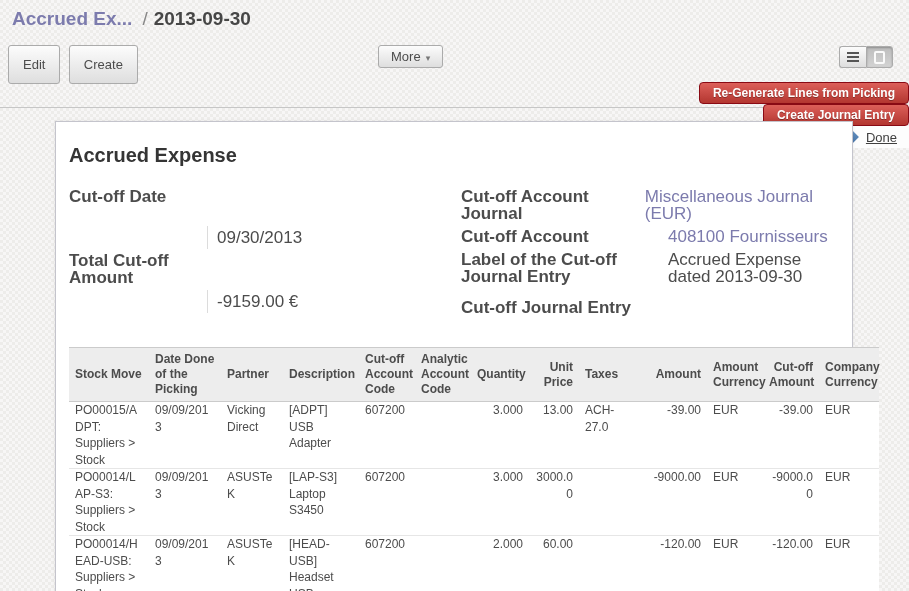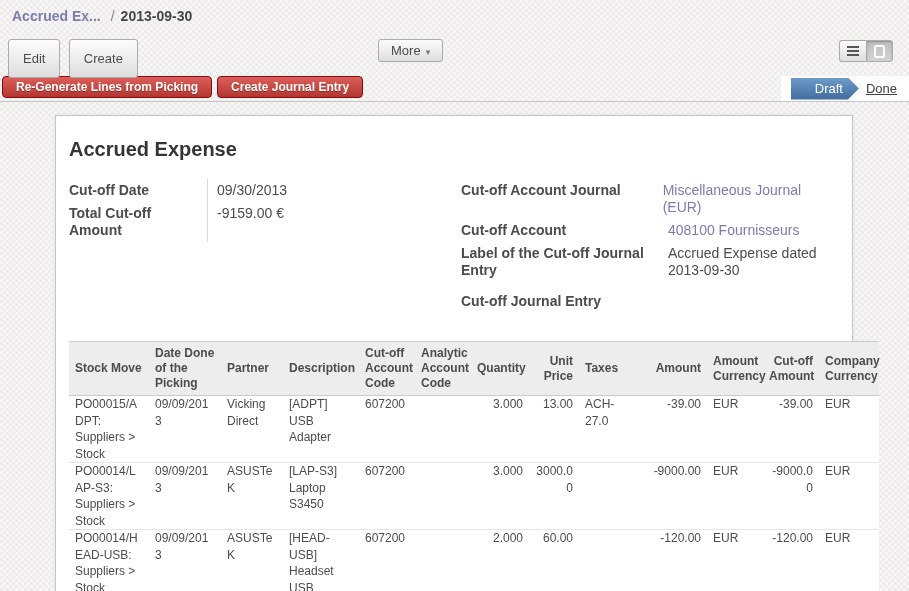--- a/index.html
+++ b/index.html
@@ -8,21 +8,21 @@
     width:909px; height:591px; overflow:hidden;
     font-family:"Liberation Sans", sans-serif;
     color:#4c4c4c;
     background-color:#edecea;
     background-image:
       linear-gradient(45deg, rgba(255,255,255,.55) 25%, transparent 25%, transparent 75%, rgba(255,255,255,.55) 75%),
       linear-gradient(45deg, rgba(255,255,255,.55) 25%, transparent 25%, transparent 75%, rgba(255,255,255,.55) 75%);
     background-size:6px 6px; background-position:0 0, 3px 3px;
   }
   
-  .breadcrumb { padding:8px 0 0 4px; font-size:14px; font-weight:bold; white-space:nowrap;margin-left:8px; }
+  .breadcrumb { padding:8px 0 0 12px; font-size:19px; font-weight:bold; white-space:nowrap; }
   .crumb-parent { color:#7c7bad; cursor:pointer; }
   .crumb-sep { color:#888; font-weight:normal; margin:0 6px 0 10px; }
   .crumb-current { color:#464646; }
   
   .toolbar { position:relative; height:24px; margin:15px 8px 0 8px; }
   .btn {
     display:inline-block; font-size:13px; color:#4c4c4c; text-align:center;
     background:linear-gradient(#fcfcfc,#dedede);
     border:1px solid #ababab; border-radius:3px;
     padding:11px 14px; cursor:pointer; vertical-align:top;
@@ -38,22 +38,22 @@
   .sw-btn:first-child { border-radius:3px 0 0 3px; border-right:none; }
   .sw-btn:last-child { border-radius:0 3px 3px 0; }
   .sw-btn.active { background:linear-gradient(#bdbdbd,#d3d3d3); box-shadow:inset 0 1px 2px rgba(0,0,0,.25); }
   .icon-list { width:12px; height:10px;
     background:linear-gradient(#555,#555) 0 0/12px 2px no-repeat,
                linear-gradient(#555,#555) 0 4px/12px 2px no-repeat,
                linear-gradient(#555,#555) 0 8px/12px 2px no-repeat; }
   .icon-form { width:11px; height:13px; border:2px solid #fafafa; border-radius:2px; }
   
   .action-band {
-    margin-top:13px; height:26px; display:flex; align-items:flex-start;
-    border-bottom:1px solid #c6c6c6; padding-left:2px;
+    margin-top:13px; height:26px; display:flex; align-items:flex-end;
+    border-bottom:1px solid #c6c6c6; padding-left:2px;flex-direction:column;
   }
   .btn-danger {
     font-size:12px; font-weight:bold; color:#fff; text-shadow:0 1px rgba(0,0,0,.3);
     background:linear-gradient(#dc5f59,#b33630);
     border:1px solid #890a14; border-radius:4px;
     padding:3px 13px; cursor:pointer; height:22px; line-height:14px;
   }
   .btn-danger + .btn-danger { margin-left:5px; }
   .statusbar {
     margin-left:auto; height:100%; background:#fdfdfd;
@@ -68,26 +68,26 @@
   
   .sheet {
     margin:13px 0 0 55px; width:798px; height:480px;
     background:#fff; border:1px solid #c4c4cc; box-shadow:0 0 3px rgba(0,0,0,.08);
     padding:0 13px; position:relative;
   }
   .sheet-title { font-size:20px; font-weight:bold; color:#353535; margin:22px 0 18px 0; }
   .groups { display:flex; }
   .group-left { width:392px; }
   .group-right { flex:1; }
-  .grow { display:flex; font-size:14px; line-height:17px; }
+  .grow { display:flex; font-size:17px; line-height:17px; }
   .glabel { font-weight:bold; color:#4c4c4c; padding:3px 0; }
   .group-left .glabel { width:138px; }
   .group-right .glabel { width:198px; }
   .gvalue { padding:3px 0 3px 9px; color:#4c4c4c; }
-  .group-left .gvalue { border-left:1px solid #dcdcdc; min-height:23px; }
+  .group-left .gvalue { border-left:1px solid #dcdcdc; min-height:23px;margin-top:41px; }
   .gvalue.link { color:#7c7bad; cursor:pointer; }
   .gvalue.wrapnarrow { max-width:160px; }
   .grow.spaced { margin-top:8px; }
   
   .table-area { margin-top:28px; }
   table.o2m { border-collapse:collapse; table-layout:fixed; width:810px; }
   .o2m th {
     background:#ededed; color:#4c4c4c; font-size:12px; font-weight:bold; line-height:15px;
     border-top:1px solid #cbcbcb; border-bottom:1px solid #cbcbcb;
     padding:4px 6px; text-align:left; vertical-align:middle;

